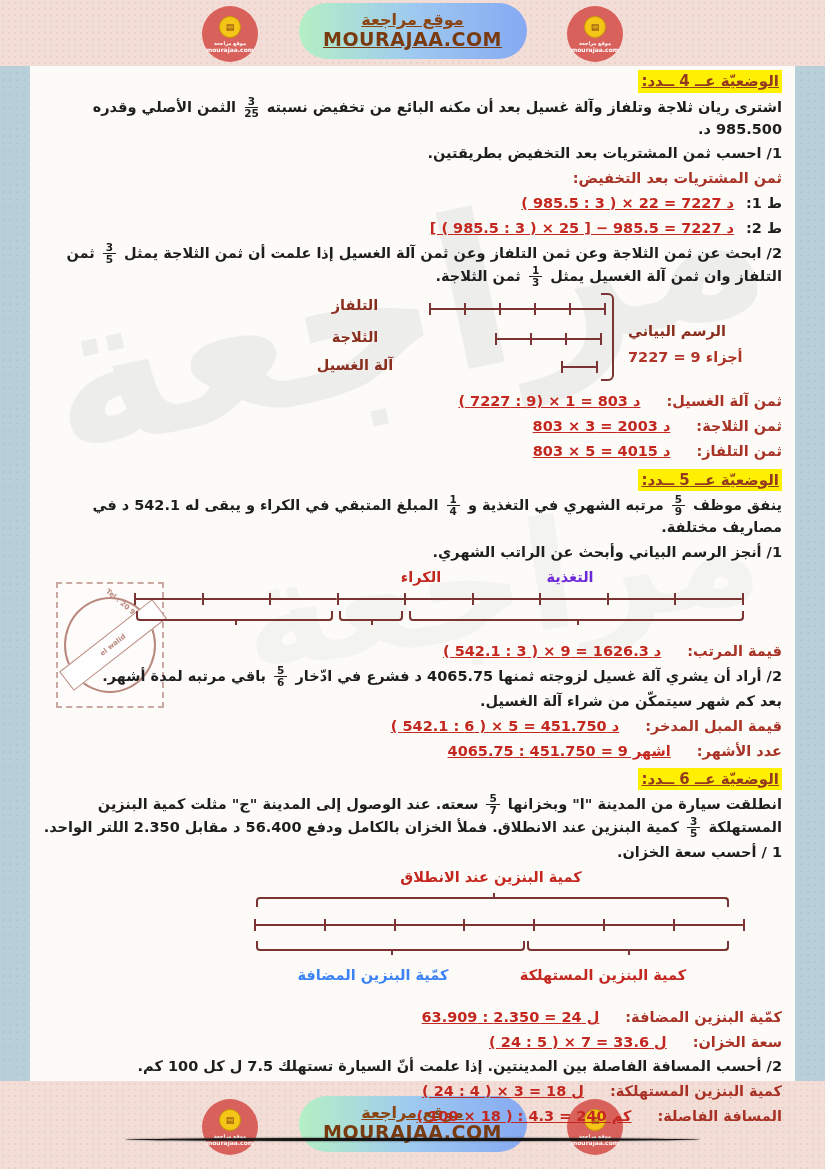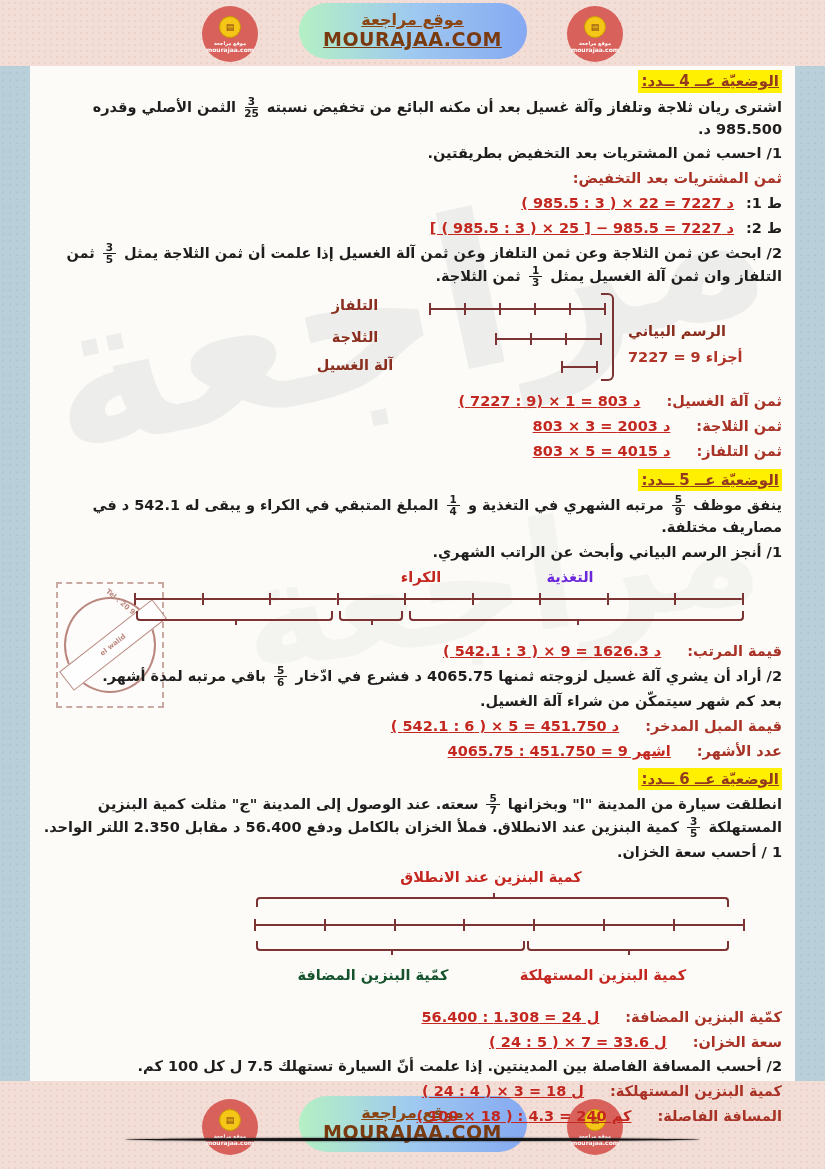--- a/index.html
+++ b/index.html
@@ -258,26 +258,26 @@
           <i></i>
           <i></i>
           <i></i>
           <i></i>
           <i></i>
           <i></i>
         </div>
       <div class="brace-up" style="left:213px;top:74px;width:265px;"></div>
       <div class="brace-up" style="left:484px;top:74px;width:198px;"></div>
       <span class="dlabel" style="left:560px;top:98px;color:#c3271f;transform:translateX(-50%);">كمية البنزين المستهلكة</span>
-      <span class="dlabel" style="left:330px;top:98px;color:#14532d;transform:translateX(-50%);text-align:right;">كمّية البنزين المضافة</span>
+      <span class="dlabel" style="left:330px;top:98px;color:#3b82f6;transform:translateX(-50%);text-align:right;">كمّية البنزين المضافة</span>
     </div>
 
     <div class="calc">
       <span class="lab redlab">كمّية البنزين المضافة:</span>
-      <span class="eq" dir="ltr">ل 24 = 1.308 : 56.400</span>
+      <span class="eq" dir="ltr">ل 24 = 2.350 : 63.909</span>
     </div>
     <div class="calc">
       <span class="lab redlab">سعة الخزان:</span>
       <span class="eq" dir="ltr">ل 33.6 = 7 × ( 5 : 24 )</span>
     </div>
     <p class="line">2/ أحسب المسافة الفاصلة بين المدينتين. إذا علمت أنّ السيارة تستهلك 7.5 ل كل 100 كم.</p>
     <div class="calc">
       <span class="lab redlab">كمية البنزين المستهلكة:</span>
       <span class="eq" dir="ltr">ل 18 = 3 × ( 4 : 24 )</span>
     </div>

